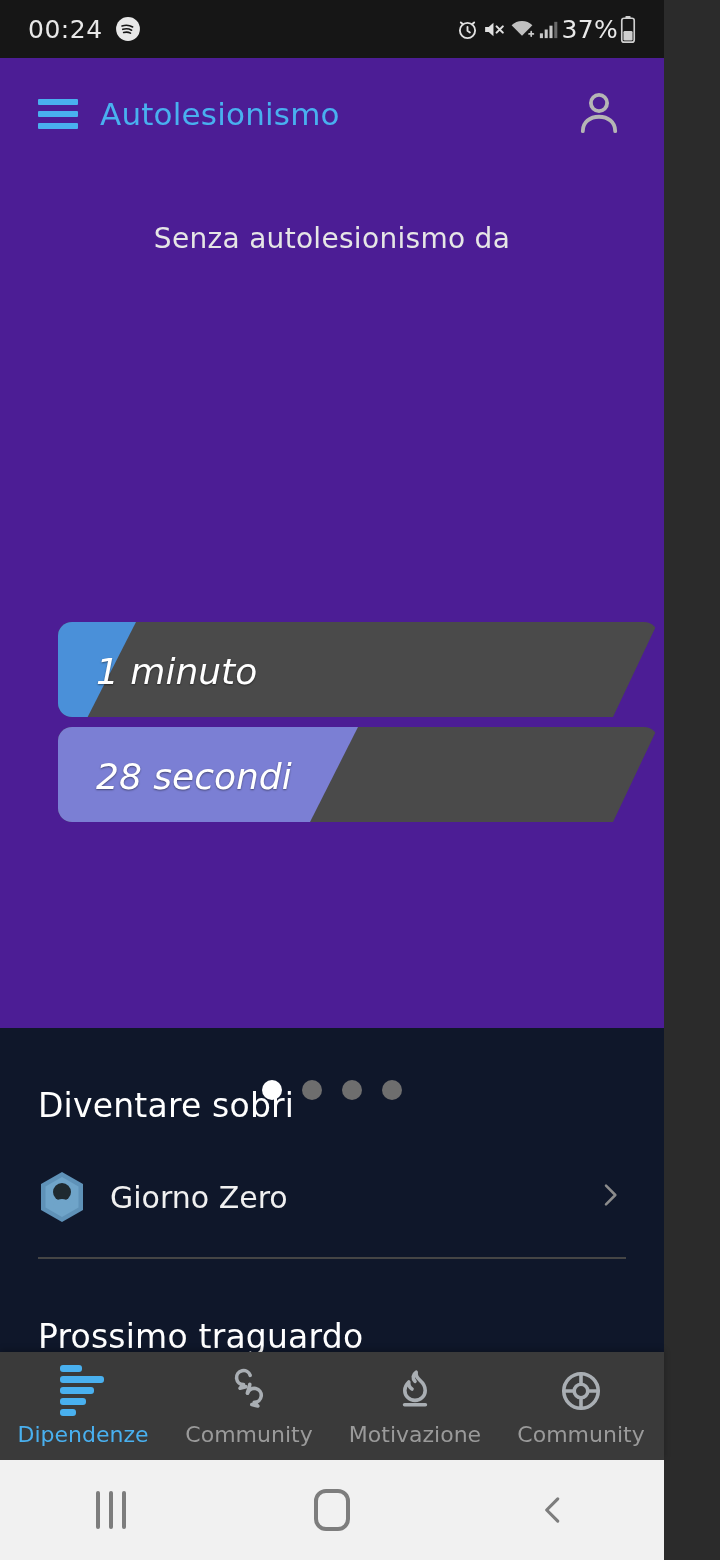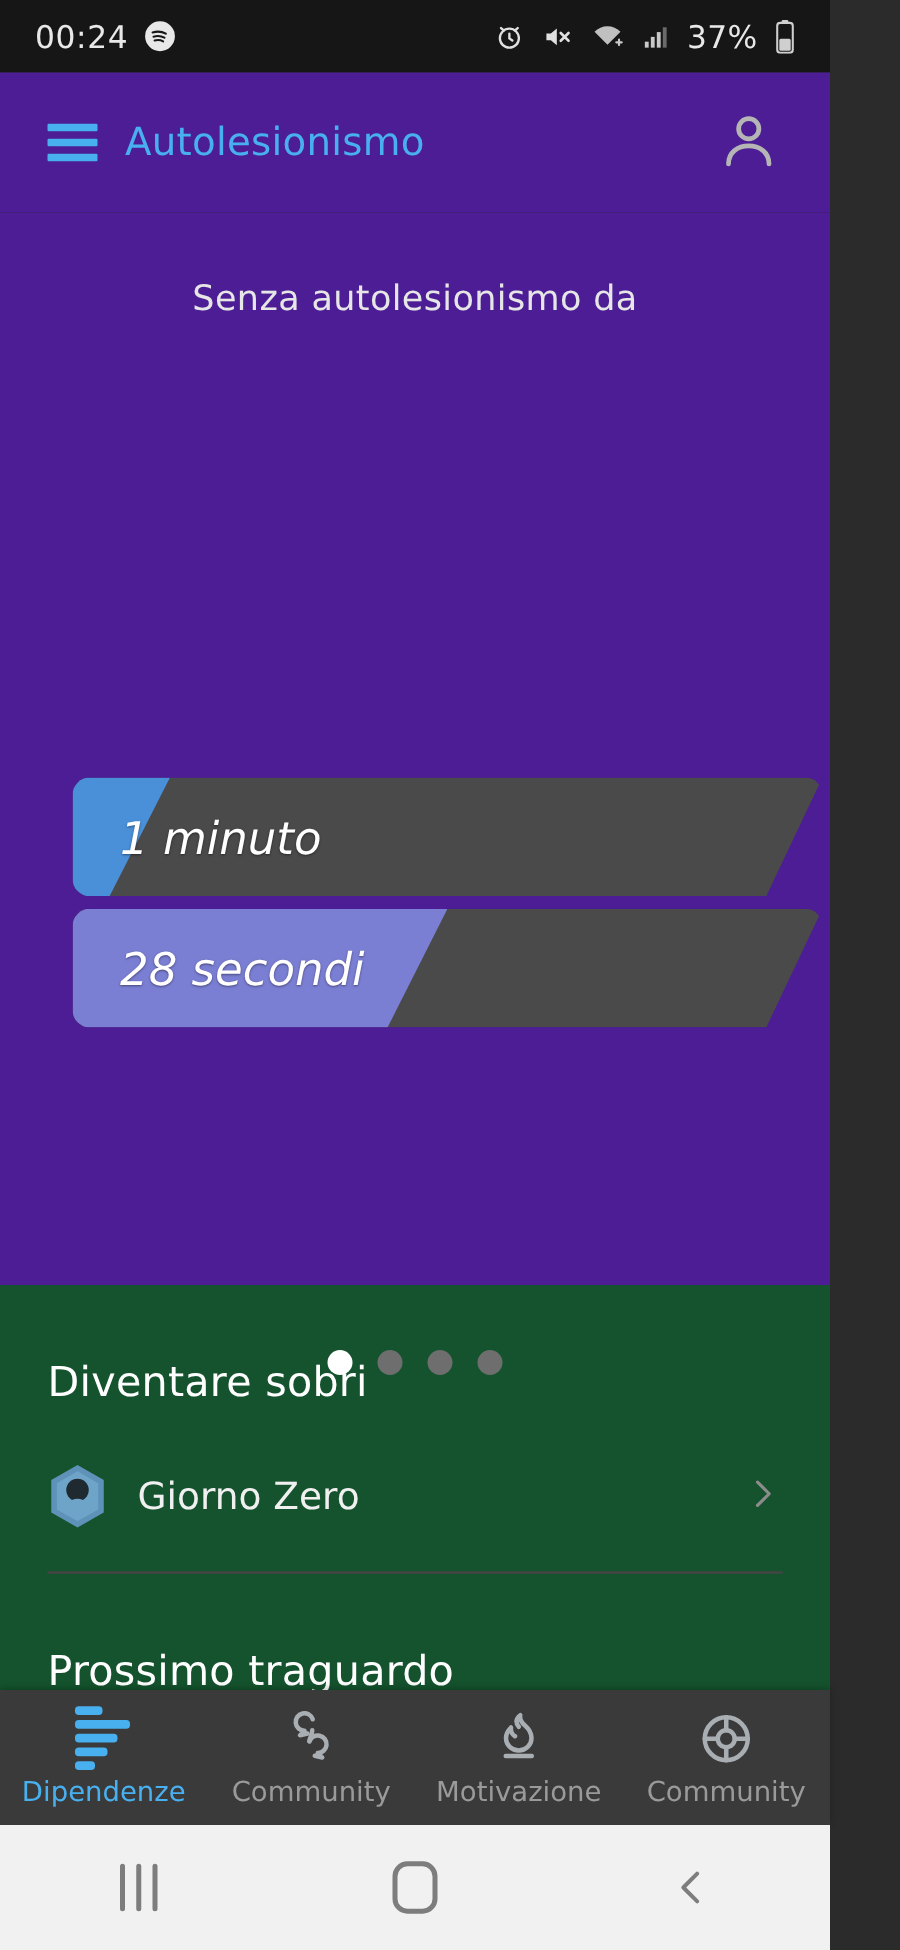--- a/index.html
+++ b/index.html
@@ -13,21 +13,21 @@
   .screen { width:664px; height:1560px; position:relative; display:flex; flex-direction:column; }
 
   
   .statusbar {
     height:58px; background:#161616; flex:0 0 58px;
     display:flex; align-items:center; padding:0 28px;
     color:#e8e8e8;
   }
   .sb-left { display:flex; align-items:center; gap:12px; }
   .sb-time { font-size:25px; letter-spacing:.5px; font-family:"DejaVu Sans", sans-serif; }
-  .sb-right { margin-left:auto; display:flex; align-items:center; gap:14px; }
+  .sb-right { margin-left:auto; display:flex; align-items:center; gap:2px; }
   .sb-batt { font-size:25px; letter-spacing:.3px; }
   .ic { display:block; }
 
   
   .appbar {
     flex:0 0 112px; height:112px; background:#4c1d95;
     display:flex; align-items:center; padding:0 38px;
   }
   .hamburger { width:40px; display:flex; flex-direction:column; gap:6px; cursor:pointer; }
   .hamburger span { display:block; height:6px; border-radius:1px; background:#49b0ef; }
@@ -78,21 +78,21 @@
     white-space:nowrap;
   }
   .dots {
     position:absolute; top:910px; left:0; right:0;
     display:flex; justify-content:center; gap:20px;
   }
   .dot { width:20px; height:20px; border-radius:50%; background:#6e6e6e; }
   .dot.active { background:#ffffff; }
 
   
-  .listarea { flex:1 1 auto; background:#14532d; padding:0 38px; overflow:hidden; }
+  .listarea { flex:1 1 auto; background:#0f172a; padding:0 38px; overflow:hidden; }
   .sec-title {
     color:#ffffff; font-size:33px; font-family:"DejaVu Sans", sans-serif;
     padding-top:58px; letter-spacing:.2px;
   }
   .row {
     display:flex; align-items:center; height:96px; margin-top:24px;
   }
   .row-badge { width:48px; height:54px; flex:0 0 48px; }
   .row-label {
     margin-left:24px; color:#f0f0f0; font-size:30px;

